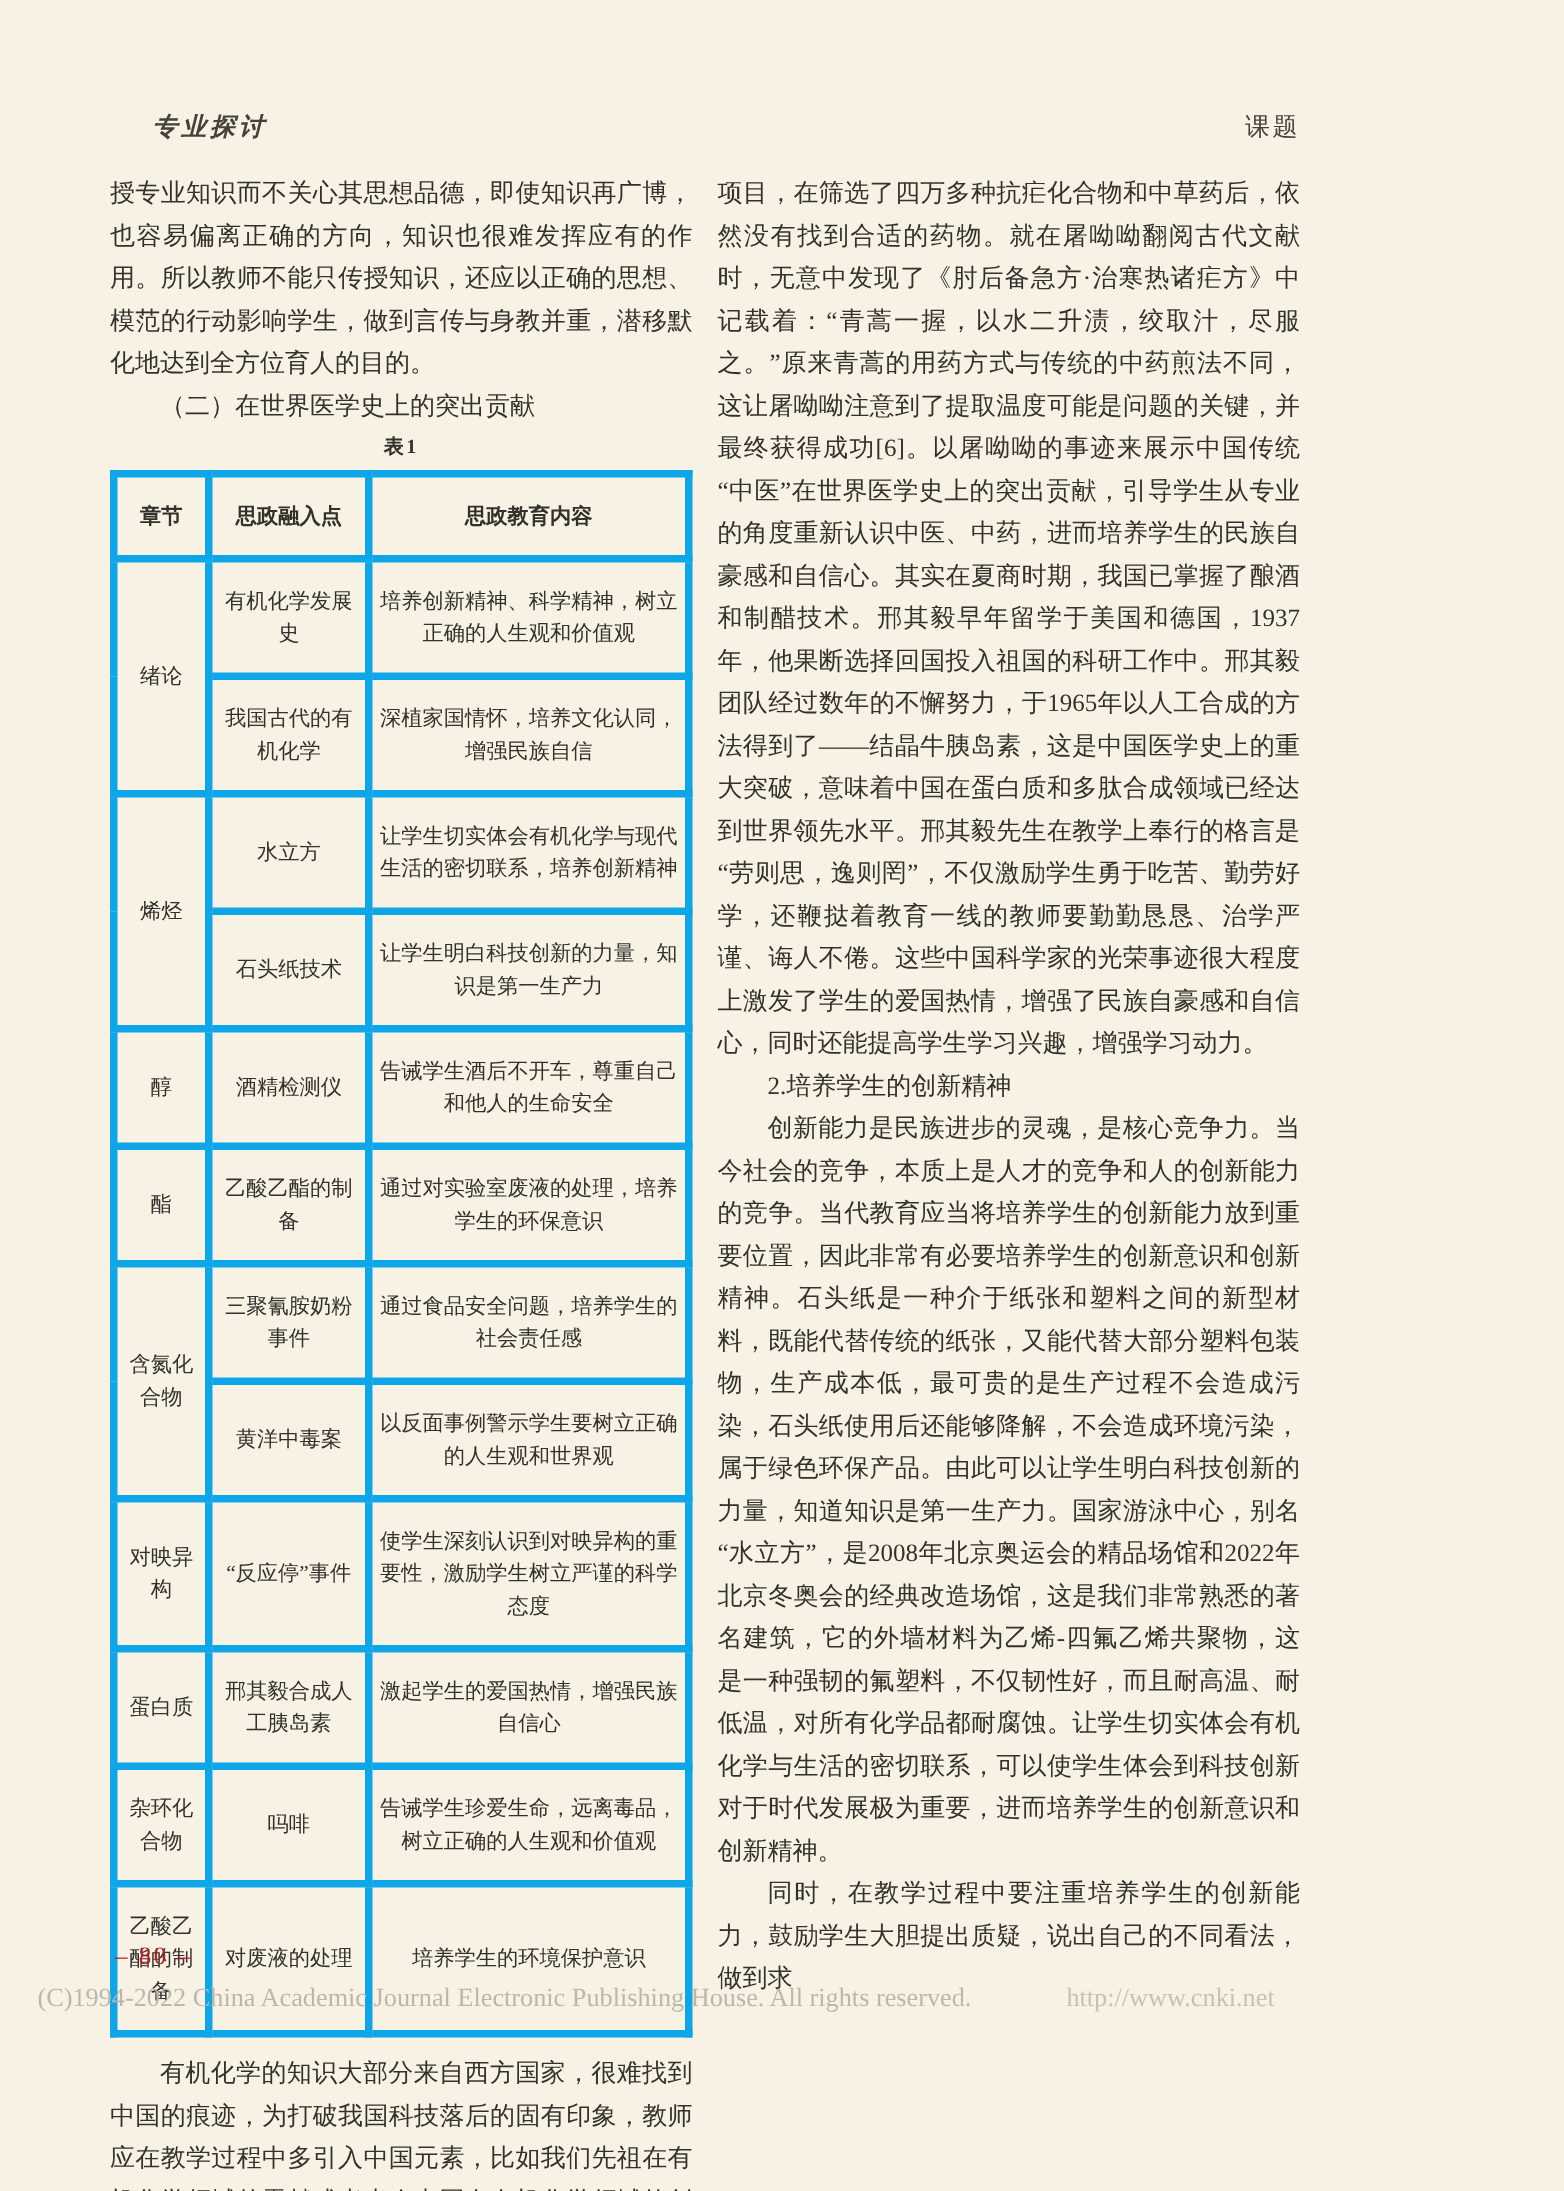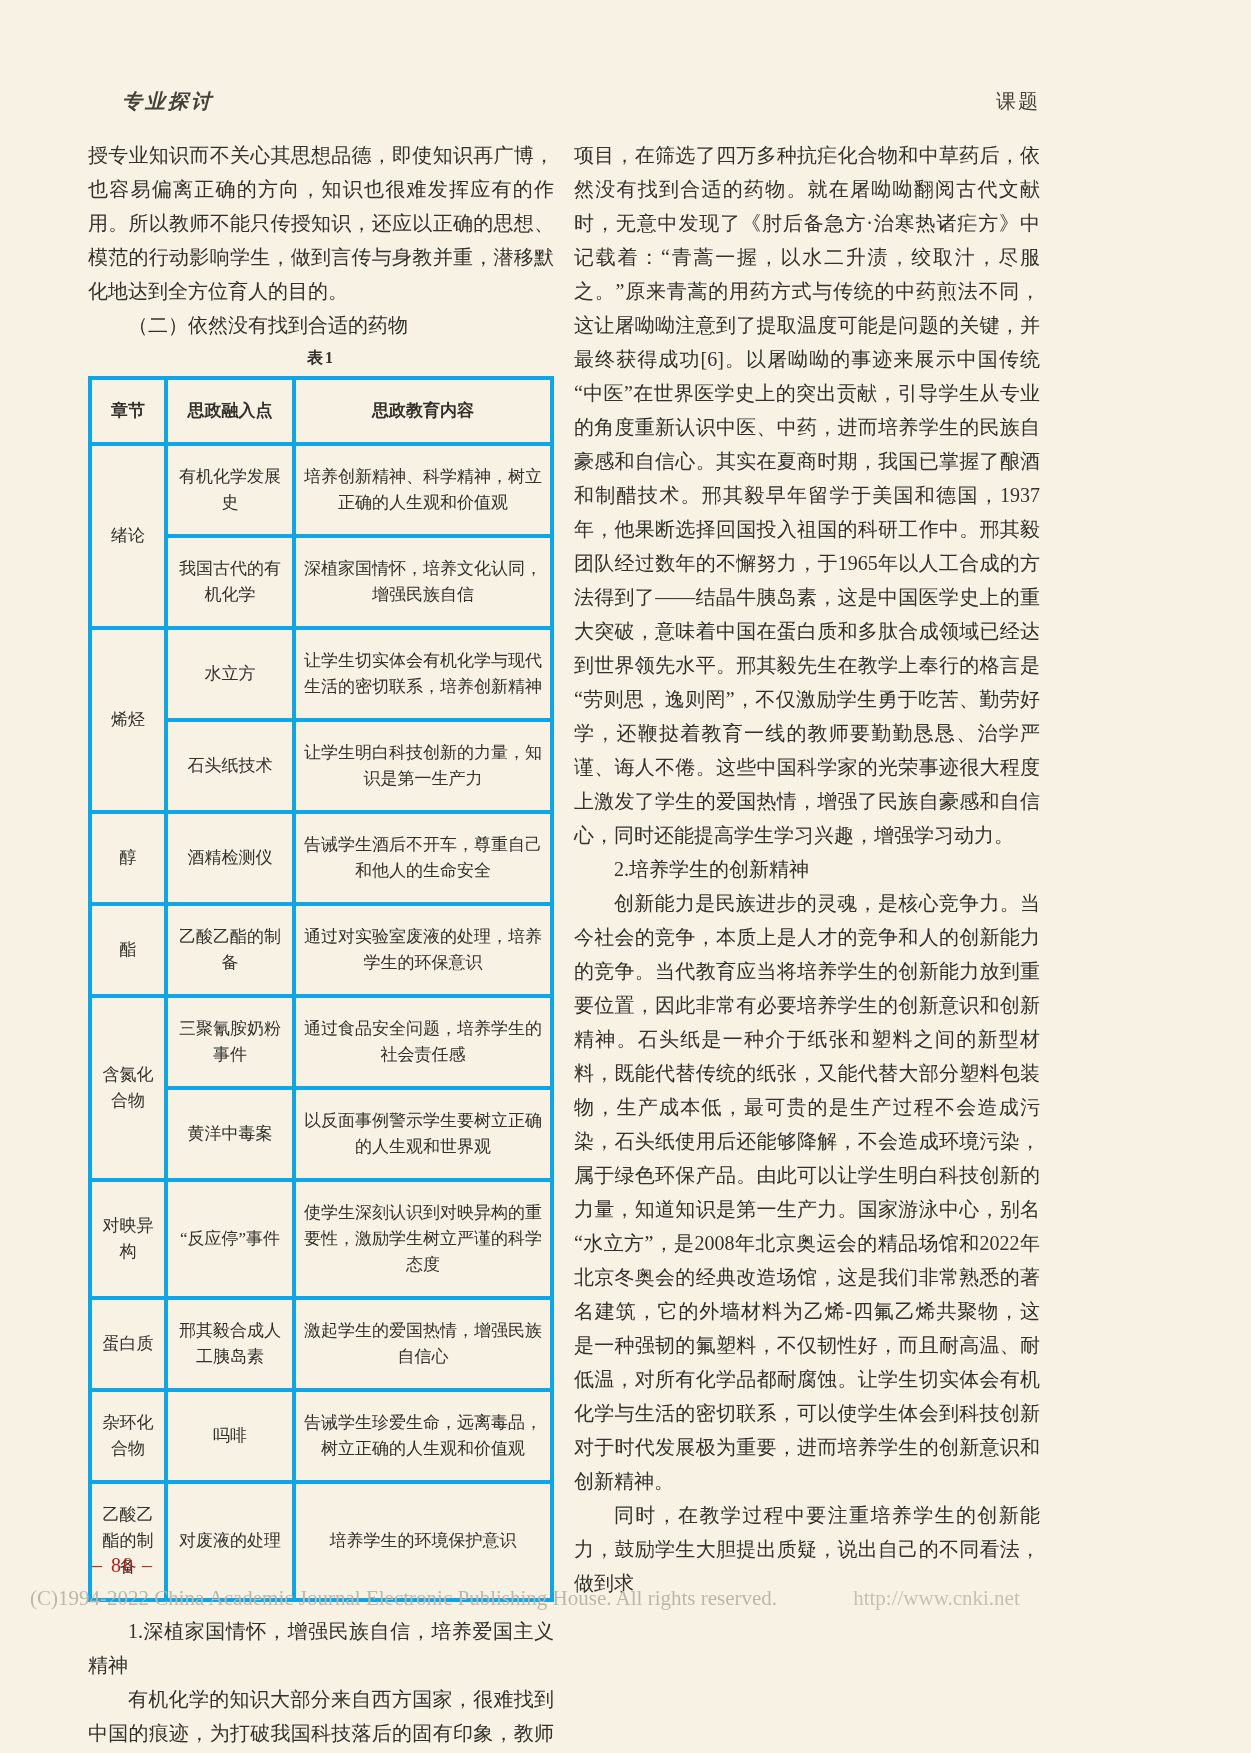--- a/index.html
+++ b/index.html
@@ -34,21 +34,21 @@
   .tbl-caption {
     text-align:center; font-weight:bold; font-size:16px;
     line-height:24px; margin:4px 0 6px; letter-spacing:2px;
   }
   table.csjy {
     width:100%; border-collapse:collapse;
     font-size:17px; line-height:26px; text-align:center;
     margin:2px 0 12px;
   }
   table.csjy th, table.csjy td {
-    border:4px solid #0ea5e9;
+    border:6px solid #0ea5e9;
     padding:18px 4px;
     vertical-align:middle;
   }
   table.csjy th { font-weight:bold; }
   col.c1 { width:76px; }
   col.c2 { width:128px; }
   .after-table { margin-top:12px; }
   .page-number {
     position:absolute; left:92px; top:1526px;
     font-size:20px; letter-spacing:2px; color:#b91c1c;margin-top:28px;
@@ -67,21 +67,21 @@
 
   <div class="header">
     <span class="header-left">专业探讨</span>
     <span class="header-right">课题</span>
   </div>
 
   <div class="content">
 
     <div class="col">
       <p class="para">授专业知识而不关心其思想品德，即使知识再广博，也容易偏离正确的方向，知识也很难发挥应有的作用。所以教师不能只传授知识，还应以正确的思想、模范的行动影响学生，做到言传与身教并重，潜移默化地达到全方位育人的目的。</p>
-      <p class="para indent">（二）依然没有找到合适的药物</p>
+      <p class="para indent">（二）在世界医学史上的突出贡献</p>
       <div class="tbl-caption">表1</div>
 
       <table class="csjy">
         <colgroup>
             <col class="c1">
             <col class="c2">
             <col class="c3">
           </colgroup>
         <thead>
           <tr>
@@ -144,21 +144,20 @@
             <td>告诫学生珍爱生命，远离毒品，树立正确的人生观和价值观</td>
           </tr>
           <tr>
             <td>乙酸乙酯的制备</td>
             <td>对废液的处理</td>
             <td>培养学生的环境保护意识</td>
           </tr>
         </tbody>
       </table>
 
-      <p class="para indent after-table">1.深植家国情怀，增强民族自信，培养爱国主义精神</p>
       <p class="para indent">有机化学的知识大部分来自西方国家，很难找到中国的痕迹，为打破我国科技落后的固有印象，教师应在教学过程中多引入中国元素，比如我们先祖在有机化学领域的贡献或者当今中国在有机化学领域的创新性成就。屠呦呦是中国第一位获得诺贝尔科学奖的科学家，1969年，屠呦呦参加的“疟疾防治药物研究工作协作”</p>
     </div>
 
     <div class="col">
       <p class="para">项目，在筛选了四万多种抗疟化合物和中草药后，依然没有找到合适的药物。就在屠呦呦翻阅古代文献时，无意中发现了《肘后备急方·治寒热诸疟方》中记载着：“青蒿一握，以水二升渍，绞取汁，尽服之。”原来青蒿的用药方式与传统的中药煎法不同，这让屠呦呦注意到了提取温度可能是问题的关键，并最终获得成功[6]。以屠呦呦的事迹来展示中国传统“中医”在世界医学史上的突出贡献，引导学生从专业的角度重新认识中医、中药，进而培养学生的民族自豪感和自信心。其实在夏商时期，我国已掌握了酿酒和制醋技术。邢其毅早年留学于美国和德国，1937年，他果断选择回国投入祖国的科研工作中。邢其毅团队经过数年的不懈努力，于1965年以人工合成的方法得到了——结晶牛胰岛素，这是中国医学史上的重大突破，意味着中国在蛋白质和多肽合成领域已经达到世界领先水平。邢其毅先生在教学上奉行的格言是“劳则思，逸则罔”，不仅激励学生勇于吃苦、勤劳好学，还鞭挞着教育一线的教师要勤勤恳恳、治学严谨、诲人不倦。这些中国科学家的光荣事迹很大程度上激发了学生的爱国热情，增强了民族自豪感和自信心，同时还能提高学生学习兴趣，增强学习动力。</p>
       <p class="para indent">2.培养学生的创新精神</p>
       <p class="para indent">创新能力是民族进步的灵魂，是核心竞争力。当今社会的竞争，本质上是人才的竞争和人的创新能力的竞争。当代教育应当将培养学生的创新能力放到重要位置，因此非常有必要培养学生的创新意识和创新精神。石头纸是一种介于纸张和塑料之间的新型材料，既能代替传统的纸张，又能代替大部分塑料包装物，生产成本低，最可贵的是生产过程不会造成污染，石头纸使用后还能够降解，不会造成环境污染，属于绿色环保产品。由此可以让学生明白科技创新的力量，知道知识是第一生产力。国家游泳中心，别名“水立方”，是2008年北京奥运会的精品场馆和2022年北京冬奥会的经典改造场馆，这是我们非常熟悉的著名建筑，它的外墙材料为乙烯-四氟乙烯共聚物，这是一种强韧的氟塑料，不仅韧性好，而且耐高温、耐低温，对所有化学品都耐腐蚀。让学生切实体会有机化学与生活的密切联系，可以使学生体会到科技创新对于时代发展极为重要，进而培养学生的创新意识和创新精神。</p>
       <p class="para indent">同时，在教学过程中要注重培养学生的创新能力，鼓励学生大胆提出质疑，说出自己的不同看法，做到求</p>
     </div>
 

